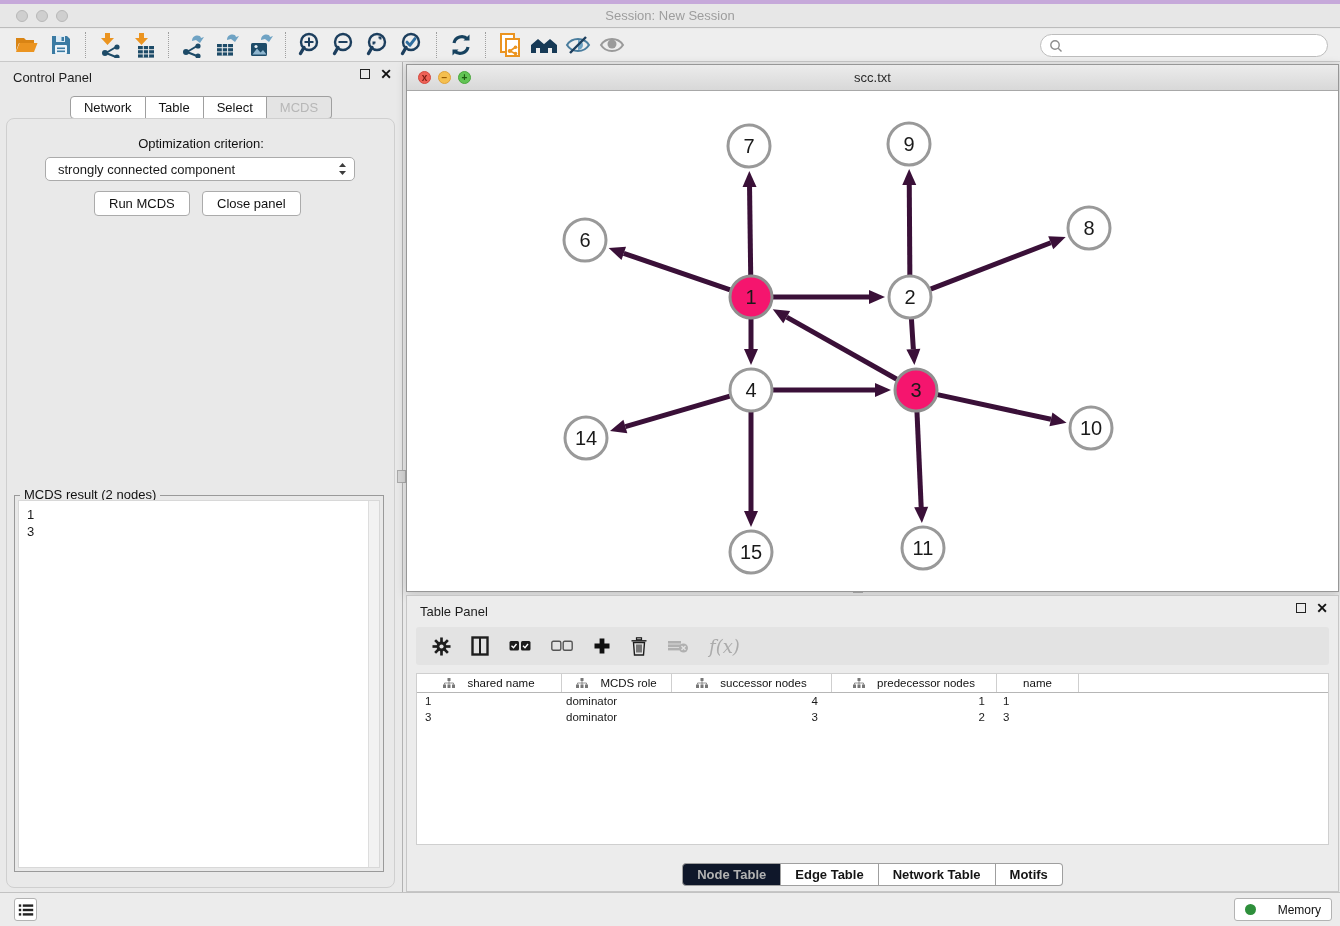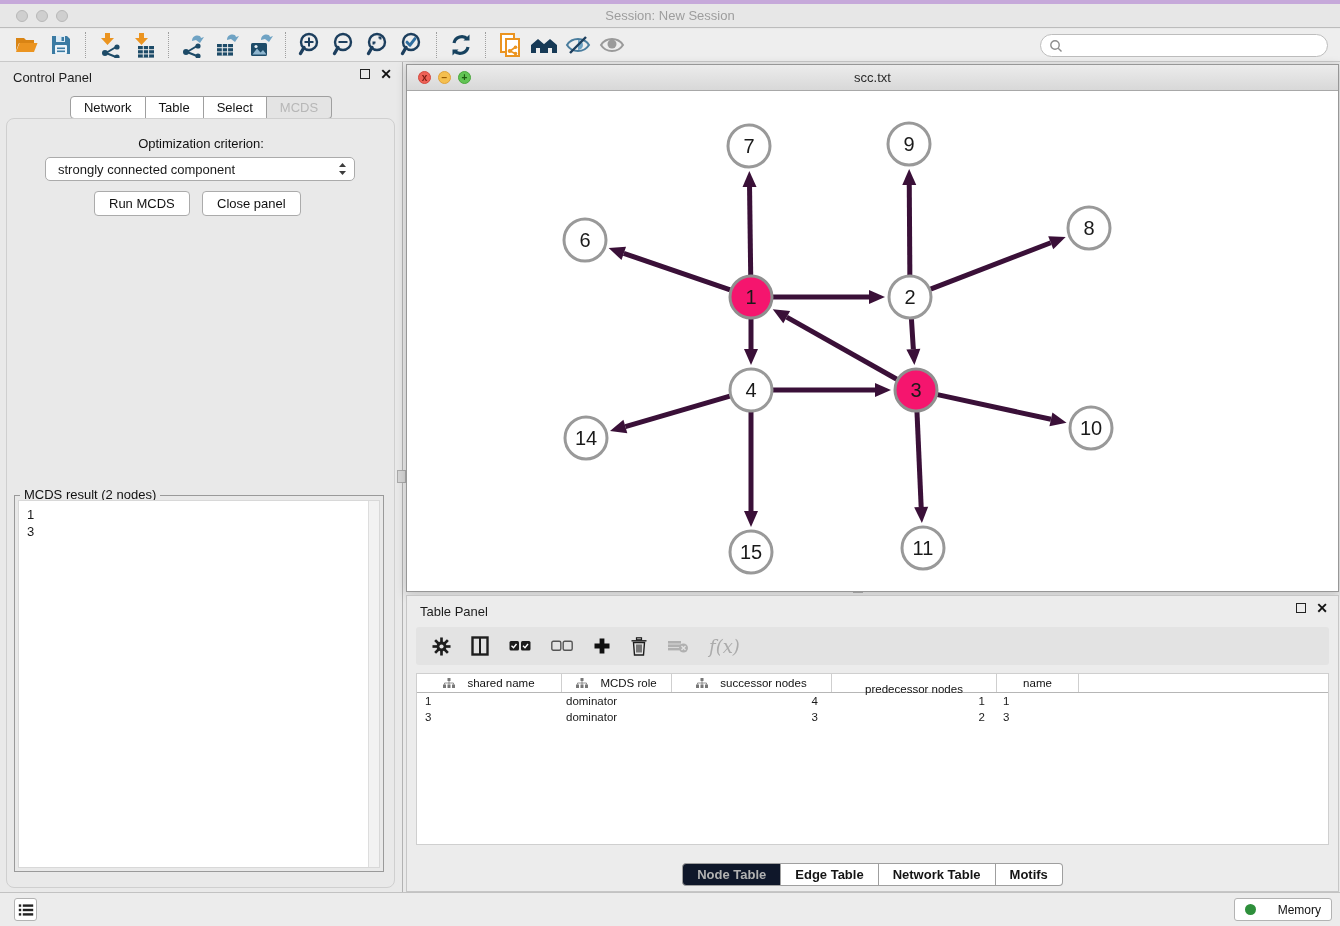--- a/index.html
+++ b/index.html
@@ -66,21 +66,21 @@
   
   .table-panel { position:absolute; left:406px; top:595px; right:1px; bottom:34px; background:#ececec; border:1px solid #c6c6c6; }
   .tp-toolbar { position:absolute; left:9px; right:9px; top:31px; height:38px; background:#e3e3e3; border-radius:3px; display:flex; align-items:center; gap:20px; padding-left:16px; }
   .tp-toolbar .ticon { display:flex; align-items:center; justify-content:center; }
   .fx { font-family:"DejaVu Serif", serif; font-style:italic; font-size:18px; color:#ababab; }
   .tp-table { position:absolute; left:9px; right:9px; top:77px; height:172px; background:#fff; border:1px solid #cfcfcf; overflow:hidden; }
   .thead { display:flex; height:19px; background:#fff; border-bottom:1px solid #b6b6b6; }
   .th { display:flex; align-items:center; justify-content:center; gap:12px; font-size:11.5px; color:#111; border-right:1px solid #cfcfcf; }
   .trow { display:flex; height:16px; align-items:center; font-size:11.5px; }
   .td { overflow:hidden; white-space:nowrap; }
-  .c0 { width:145px; } .c1 { width:110px; } .c2 { width:160px; } .c3 { width:165px;flex-direction:column; } .c4 { width:82px; }
+  .c0 { width:145px; } .c1 { width:110px; } .c2 { width:160px; } .c3 { width:165px; } .c4 { width:82px; }
   .td.c0 { padding-left:8px; } .td.c1 { padding-left:4px; }
   .td.c2 { text-align:right; padding-right:14px; } .td.c3 { text-align:right; padding-right:12px; }
   .td.c4 { padding-left:6px; }
   .tp-tabs { position:absolute; left:0; right:0; bottom:5px; text-align:center; }
   .tp-tabs .tab { font-weight:bold; font-size:13px; padding:3px 14px; }
   .tp-tabs .tab.sel { background:#0f172a; color:#b2b2b2; }
 
   
   .statusbar { position:absolute; left:0; right:0; bottom:0; height:34px; background:#ececec; border-top:1px solid #c2c2c2; }
   .list-btn { position:absolute; left:14px; top:5px; width:23px; height:23px; background:#fff; border:1px solid #b3b3b3; border-radius:3px; display:flex; align-items:center; justify-content:center; }

